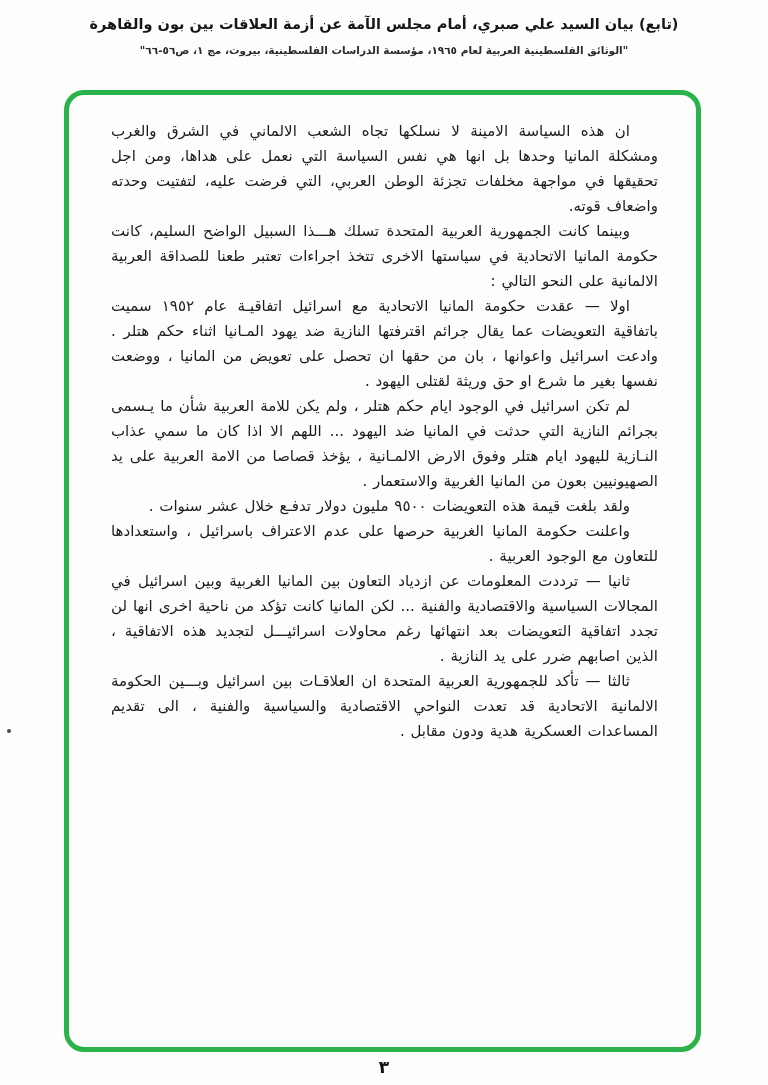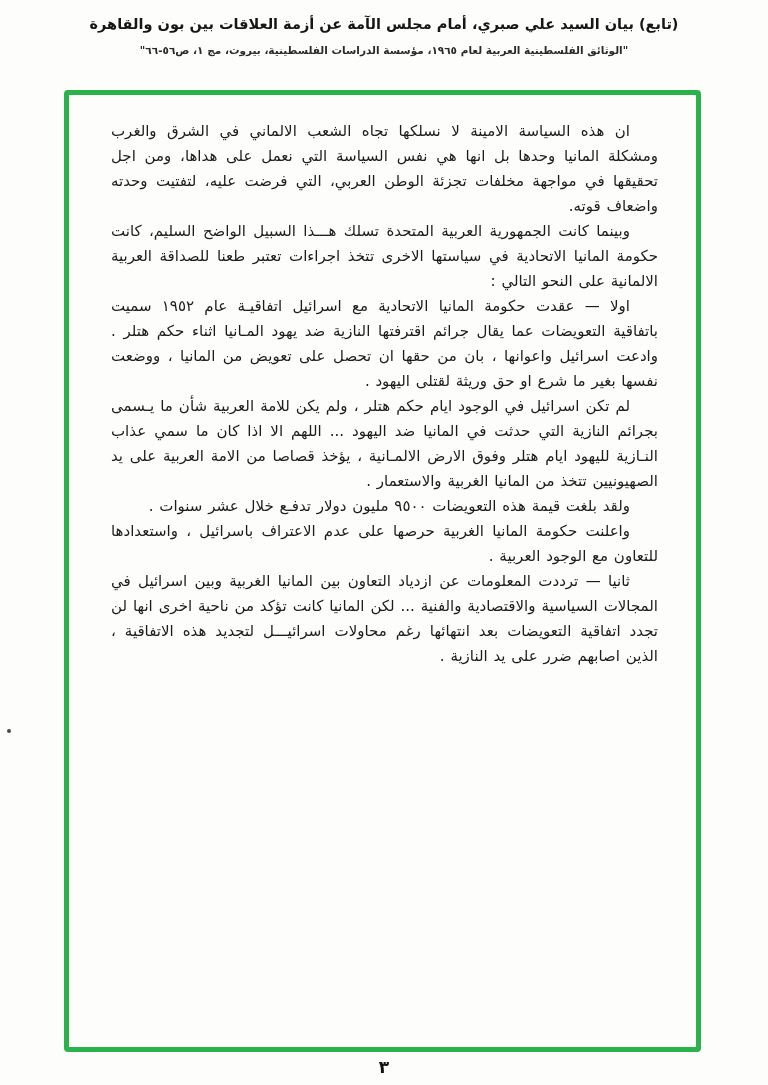--- a/index.html
+++ b/index.html
@@ -35,21 +35,21 @@
     font-weight: 700;
     color: #2a2a2a;
   }
   .frame {
     position: absolute;
     top: 90px;
     left: 64px;
     width: 637px;
     height: 962px;
     border: 5px solid #2bb34b;
-    border-radius: 4px;
+    border-radius: 20px;
     background: #fdfdfb;
   }
   .content {
     padding: 24px 38px 0 42px;
     direction: rtl;
     text-align: justify;
     color: #1c1c1c;
     font-size: 15px;
     line-height: 25px;
   }
@@ -86,24 +86,25 @@
   <header class="doc-header">
     <div class="header-title">(تابع) بيان السيد علي صبري، أمام مجلس الآمة عن أزمة العلاقات بين بون والقاهرة</div>
     <div class="header-source">"الوثائق الفلسطينية العربية لعام ١٩٦٥، مؤسسة الدراسات الفلسطينية، بيروت، مج ١، ص٥٦-٦٦"</div>
   </header>
 
   <div class="frame">
     <div class="content">
       <p>ان هذه السياسة الامينة لا نسلكها تجاه الشعب الالماني في الشرق والغرب ومشكلة المانيا وحدها بل انها هي نفس السياسة التي نعمل على هداها، ومن اجل تحقيقها في مواجهة مخلفات تجزئة الوطن العربي، التي فرضت عليه، لتفتيت وحدته واضعاف قوته.</p>
       <p>وبينما كانت الجمهورية العربية المتحدة تسلك هـــذا السبيل الواضح السليم، كانت حكومة المانيا الاتحادية في سياستها الاخرى تتخذ اجراءات تعتبر طعنا للصداقة العربية الالمانية على النحو التالي :</p>
       <p>اولا — عقدت حكومة المانيا الاتحادية مع اسرائيل اتفاقيـة عام ١٩٥٢ سميت باتفاقية التعويضات عما يقال جرائم اقترفتها النازية ضد يهود المـانيا اثناء حكم هتلر . وادعت اسرائيل واعوانها ، بان من حقها ان تحصل على تعويض من المانيا ، ووضعت نفسها بغير ما شرع او حق وريثة لقتلى اليهود .</p>
-      <p>لم تكن اسرائيل في الوجود ايام حكم هتلر ، ولم يكن للامة العربية شأن ما يـسمى بجرائم النازية التي حدثت في المانيا ضد اليهود ... اللهم الا اذا كان ما سمي عذاب النـازية لليهود ايام هتلر وفوق الارض الالمـانية ، يؤخذ قصاصا من الامة العربية على يد الصهيونيين تتخذ من المانيا الغربية والاستعمار .</p>
+      <p>لم تكن اسرائيل في الوجود ايام حكم هتلر ، ولم يكن للامة العربية شأن ما يـسمى بجرائم النازية التي حدثت في المانيا ضد اليهود ... اللهم الا اذا كان ما سمي عذاب النـازية لليهود ايام هتلر وفوق الارض الالمـانية ، يؤخذ قصاصا من الامة العربية على يد الصهيونيين بعون من المانيا الغربية والاستعمار .</p>
       <p>ولقد بلغت قيمة هذه التعويضات ٩٥٠٠ مليون دولار تدفـع خلال عشر سنوات .</p>
       <p>واعلنت حكومة المانيا الغربية حرصها على عدم الاعتراف باسرائيل ، واستعدادها للتعاون مع الوجود العربية .</p>
       <p>ثانيا — ترددت المعلومات عن ازدياد التعاون بين المانيا الغربية وبين اسرائيل في المجالات السياسية والاقتصادية والفنية ... لكن المانيا كانت تؤكد من ناحية اخرى انها لن تجدد اتفاقية التعويضات بعد انتهائها رغم محاولات اسرائيـــل لتجديد هذه الاتفاقية ، الذين اصابهم ضرر على يد النازية .</p>
+      <p>ثالثا — تأكد للجمهورية العربية المتحدة ان العلاقـات بين اسرائيل وبـــين الحكومة الالمانية الاتحادية قد تعدت النواحي الاقتصادية والسياسية والفنية ، الى تقديم المساعدات العسكرية هدية ودون مقابل .</p>
     </div>
   </div>
 
   <div class="scan-speck"></div>
 
   <div class="page-number">٣</div>
 
 </div>
 
 </body></html>

